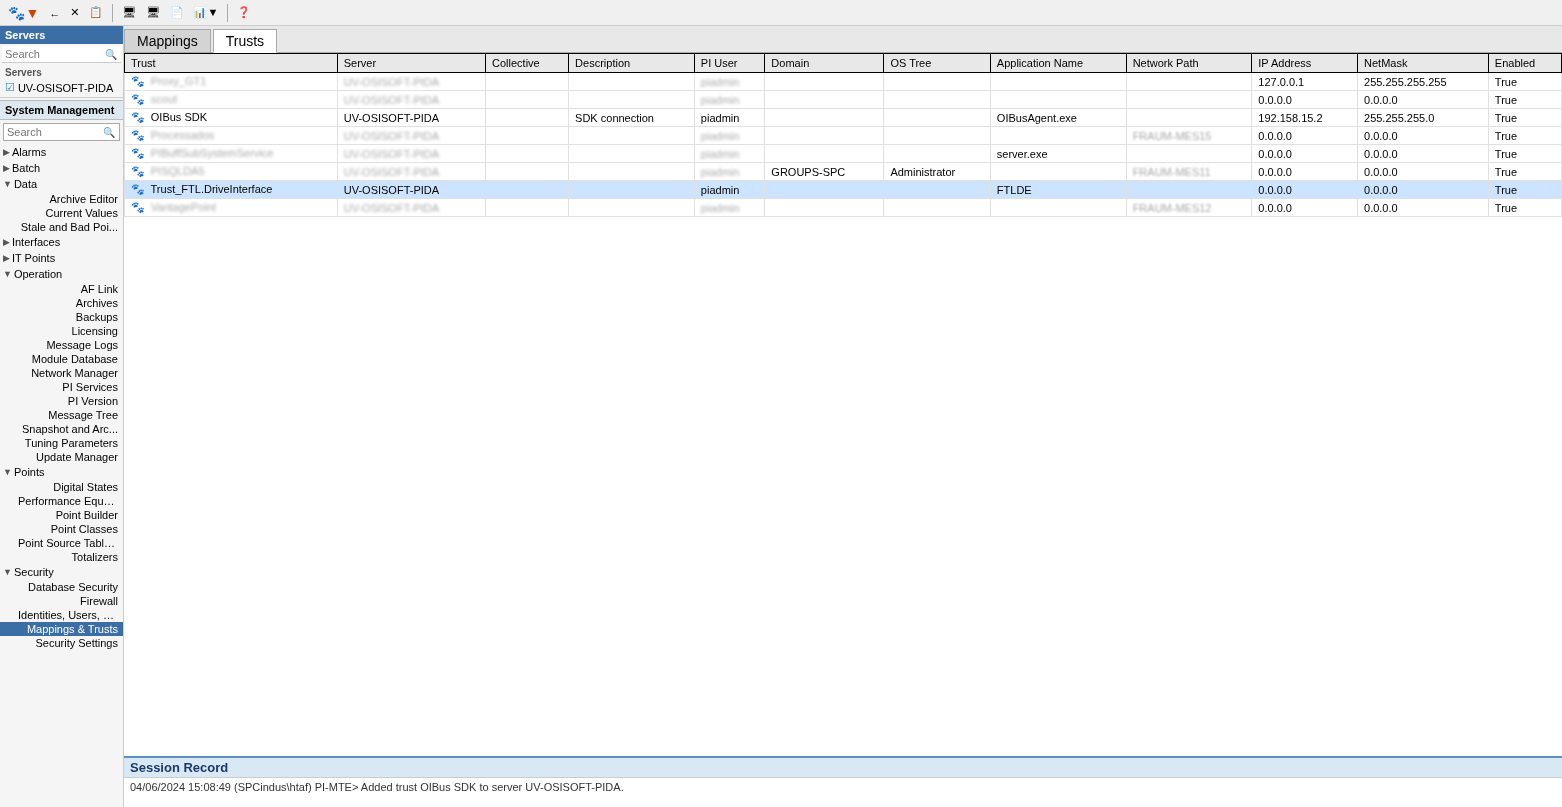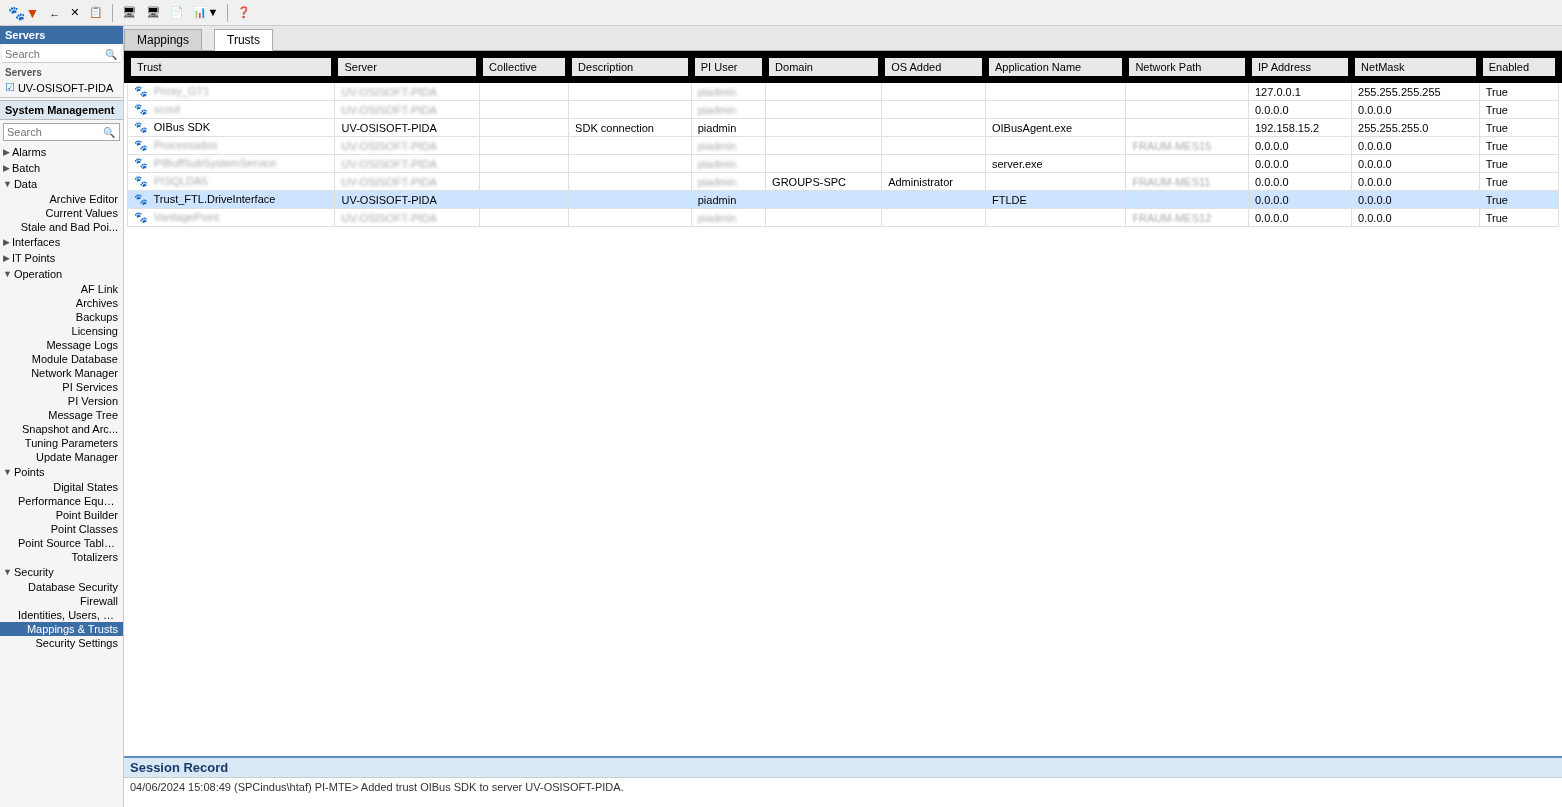--- a/index.html
+++ b/index.html
@@ -128,22 +128,22 @@
       background: #e8e8e8;
       border-bottom: 1px solid #aaa;
       padding-top: 3px;
     }
     .tab {
       padding: 3px 12px;
       border: 1px solid #aaa;
       border-bottom: none;
       background: #d4d4d4;
       cursor: pointer;
-      margin-right: 12px;
-      font-size: 12px;
+      margin-right: 2px;
+      font-size: 14px;
     }
     .tab.active {
       background: white;
       border-bottom: 1px solid white;
       margin-bottom: -1px;
       z-index: 1;
     }
 
     
     .table-area {
@@ -151,21 +151,21 @@
       overflow: auto;
       background: white;
     }
     table {
       width: 100%;
       border-collapse: collapse;
       font-size: 11px;
     }
     thead th {
       background: #e8e8e8;
-      border: 7px solid #000000;
+      border: 1px solid #000000;
       padding: 3px 6px;
       text-align: left;
       white-space: nowrap;
       font-weight: normal;
       position: sticky;
       top: 0;
       z-index: 2;
     }
     tbody td {
       border: 1px solid #e0e0e0;
@@ -319,21 +319,21 @@
     <div class="table-area">
       <table>
         <thead>
           <tr>
             <th>Trust</th>
             <th>Server</th>
             <th>Collective</th>
             <th>Description</th>
             <th>PI User</th>
             <th>Domain</th>
-            <th>OS Added</th>
+            <th>OS Tree</th>
             <th>Application Name</th>
             <th>Network Path</th>
             <th>IP Address</th>
             <th>NetMask</th>
             <th>Enabled</th>
           </tr>
         </thead>
         <tbody id="table-body">
         <tr>
               <td>

